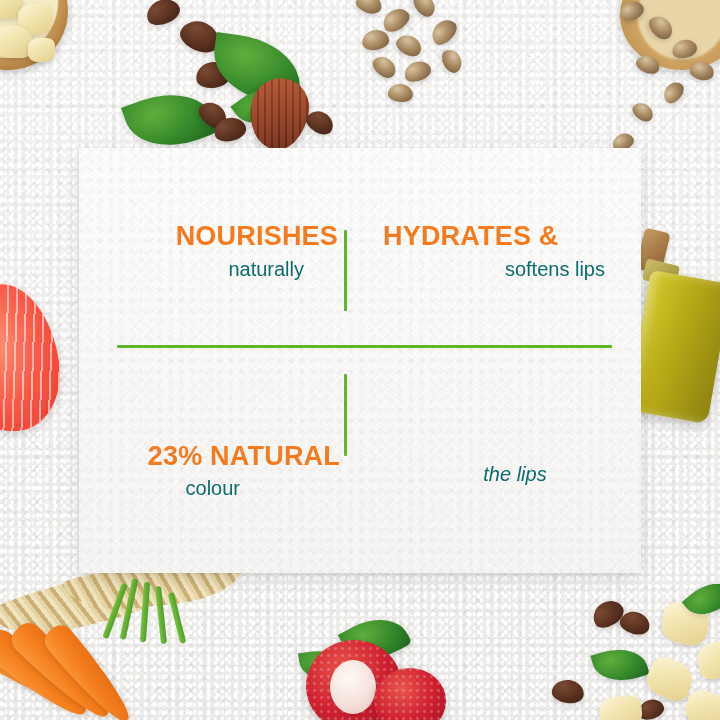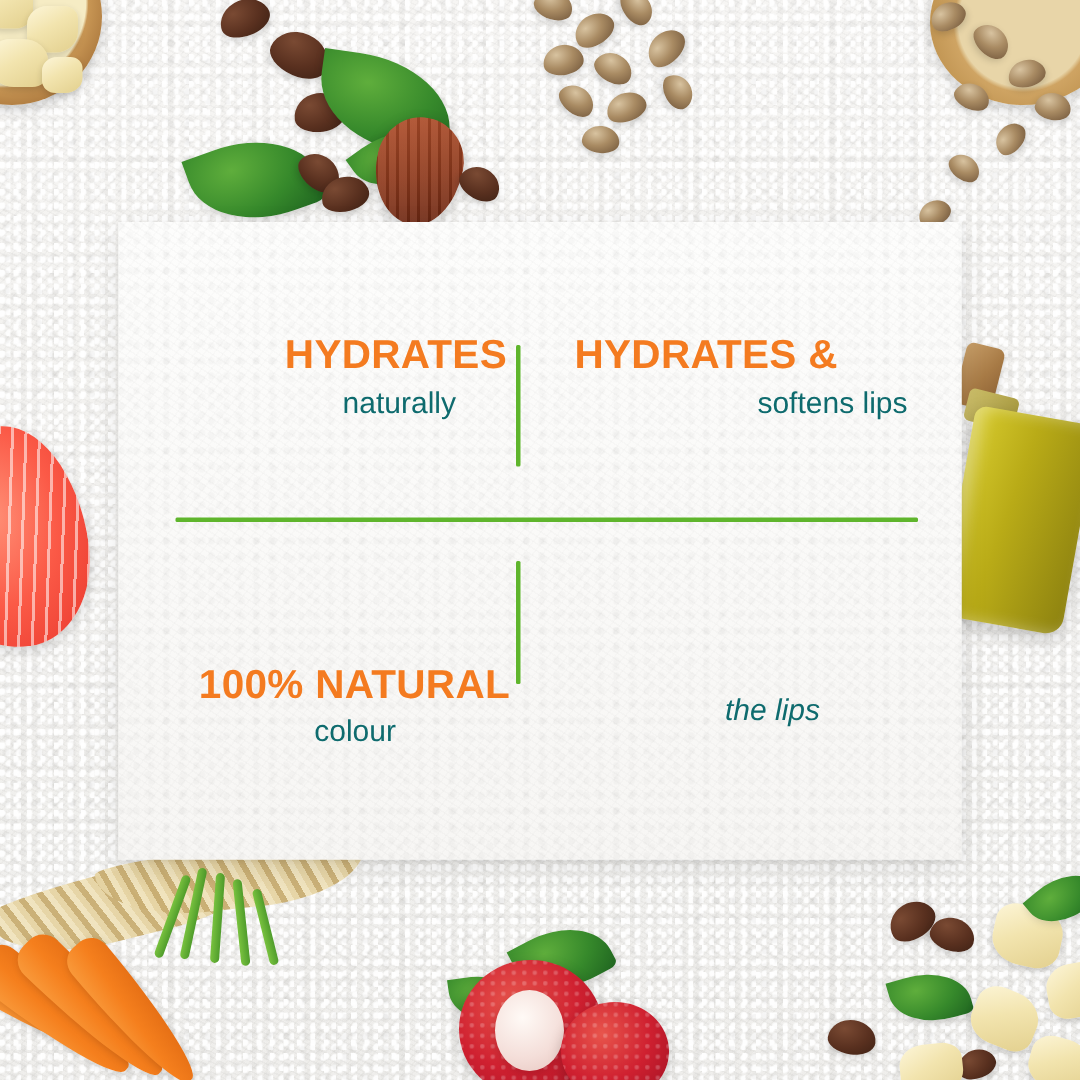--- a/index.html
+++ b/index.html
@@ -166,21 +166,21 @@
   }
 
   
   #cell-nourishes{align-items:flex-end;padding-right:22px;padding-bottom:6px;}
   #cell-nourishes .b-sub{margin-right:34px;}
 
   #cell-hydrates{align-items:flex-start;padding-left:23px;padding-bottom:6px;}
   #cell-hydrates .b-sub{align-self:flex-end;margin-right:36px;}
 
   #cell-natural{align-items:flex-end;padding-right:20px;padding-top:8px;}
-  #cell-natural .b-sub{margin-right:76px;text-align:right;}
+  #cell-natural .b-sub{margin-right:100px;text-align:right;}
 
   #cell-moisturises{align-items:flex-start;padding-left:21px;padding-top:8px;}
   #cell-moisturises .b-sub{align-self:center;margin-left:8px;font-style:italic;}
 
   
   .rule-h{
     position:absolute;left:38px;right:29px;top:197px;height:3px;
     background:#5fb52c;border-radius:1px;
   }
   .rule-v{
@@ -291,31 +291,31 @@
 
   <div id="info-card">
 
     <div class="rule-h" style="background: rgb(95, 181, 44);"></div>
     <div class="rule-v" id="divider-v-top" style="background: rgb(95, 181, 44);"></div>
     <div class="rule-v" id="divider-v-bottom" style="background: rgb(95, 181, 44);"></div>
 
     <div class="benefits-grid">
 
       <div class="benefit" id="cell-nourishes">
-        <div class="b-head" style="color: rgb(244, 123, 32);">HYDRATES</div>
+        <div class="b-head" style="color: rgb(244, 123, 32);">NOURISHES</div>
         <div class="b-sub" style="color: rgb(14, 107, 110);">naturally</div>
       </div>
 
       <div class="benefit" id="cell-hydrates">
         <div class="b-head" style="color: rgb(244, 123, 32);">HYDRATES &amp;</div>
         <div class="b-sub" style="color: rgb(14, 107, 110);">softens lips</div>
       </div>
 
       <div class="benefit" id="cell-natural">
-        <div class="b-head" style="color: rgb(244, 123, 32);">100% NATURAL</div>
+        <div class="b-head" style="color: rgb(244, 123, 32);">23% NATURAL</div>
         <div class="b-sub" style="color: rgb(14, 107, 110);">colour</div>
       </div>
 
       <div class="benefit" id="cell-moisturises">
         <div class="b-sub" style="color: rgb(14, 107, 110);">the lips</div>
       </div>
 
     </div>
   </div>
 

